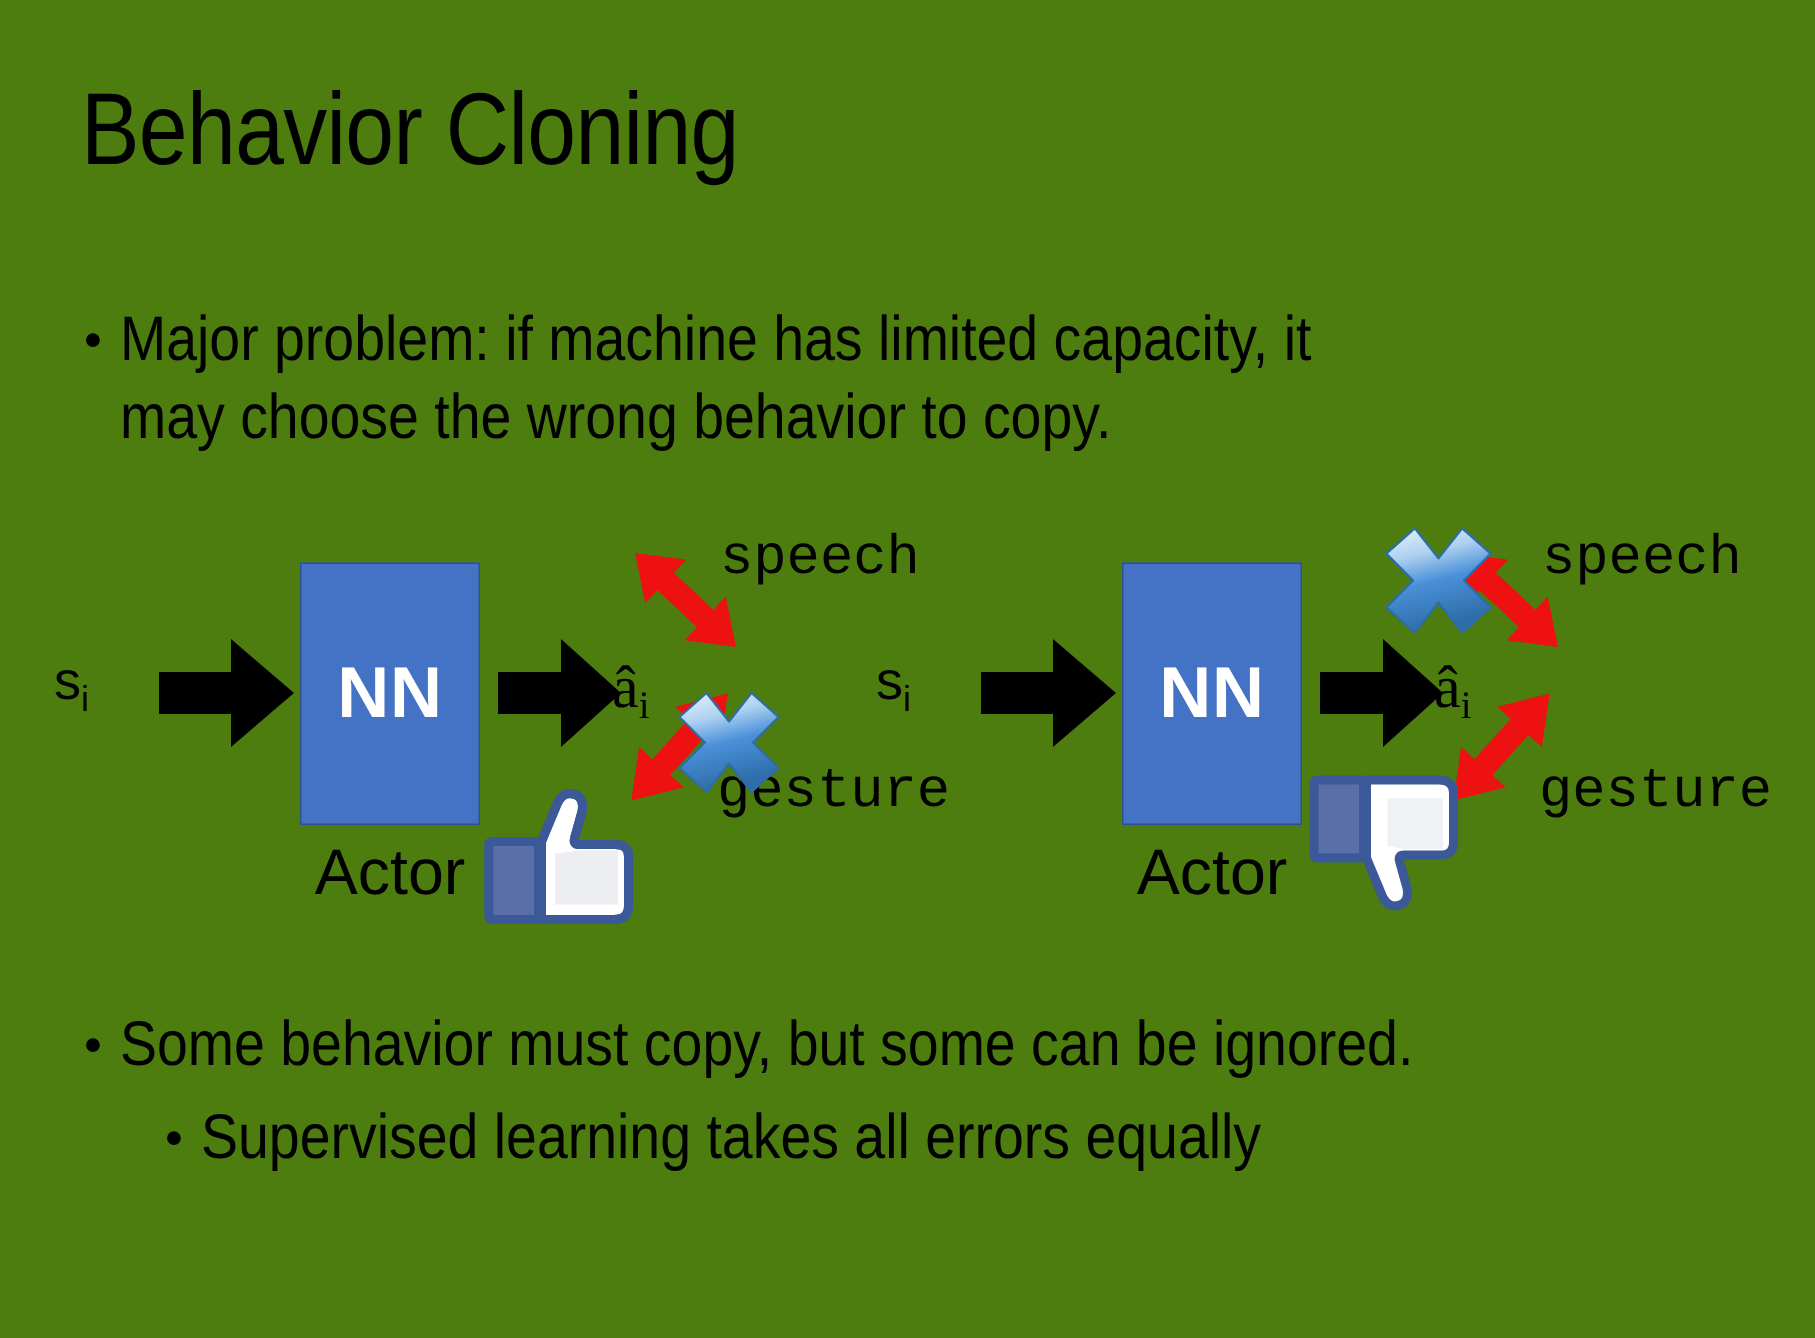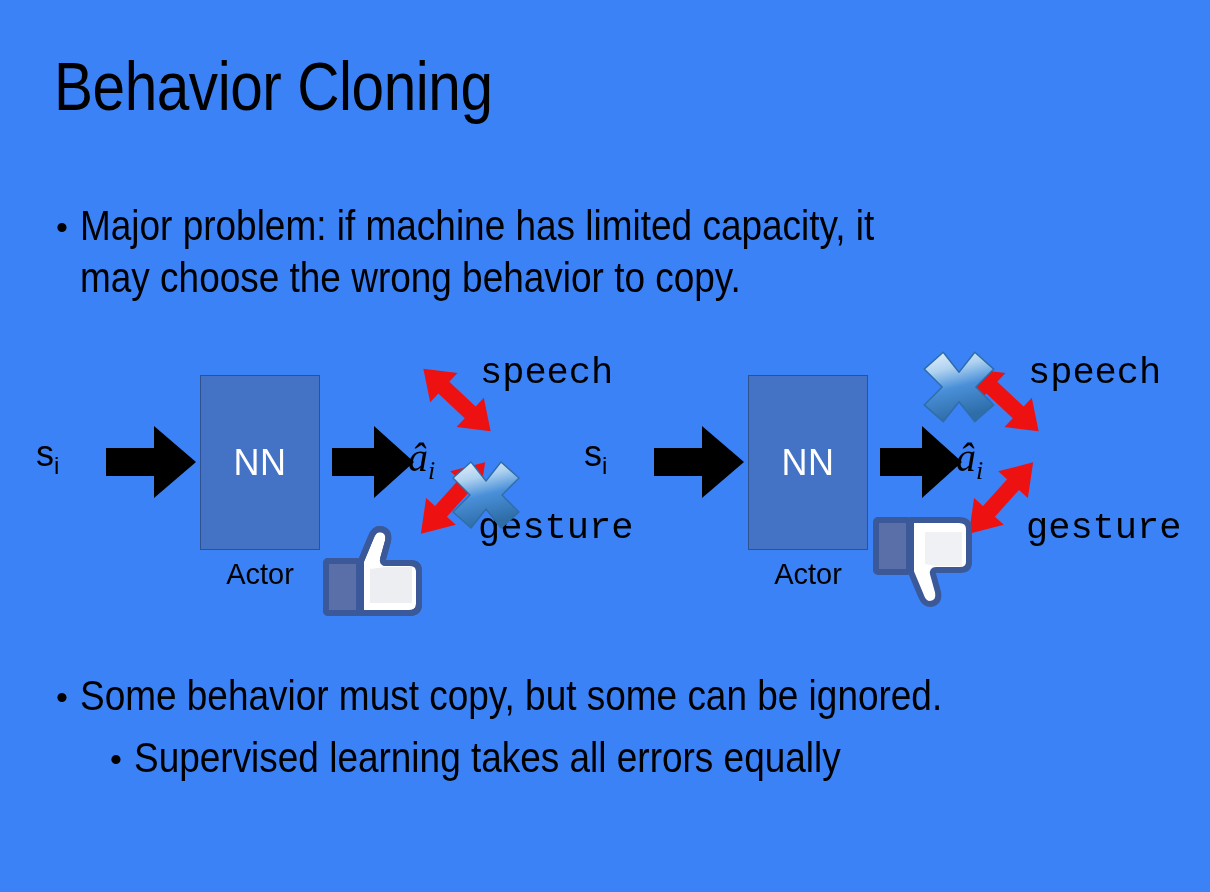--- a/index.html
+++ b/index.html
@@ -8,21 +8,21 @@
     background: #ffffff;
   }
   body {
     font-family: "Liberation Sans", sans-serif;
     color: #000000;
   }
   #slide {
     position: relative;
     width: 1210px;
     height: 892px;
-    background: #3b82f6;
+    background: #4d7c0f;
     overflow: hidden;
   }
 
   
   .slide-title {
     position: absolute;
     left: 54px;
     top: 46px;
     font-family: "Liberation Sans Narrow", "Liberation Sans", sans-serif;
     font-size: 68px;
@@ -89,38 +89,38 @@
     background: #4472C4;
     border: 1px solid #2F528F;
     box-sizing: border-box;
     display: flex;
     align-items: center;
     justify-content: center;
   }
   .nn-box .nn-label {
     color: #ffffff;
     font-family: "Liberation Sans", sans-serif;
-    font-size: 36px;
+    font-size: 48px;
     letter-spacing: 0.5px;
+    font-weight: bold;
   }
 
   .actor-label {
     position: absolute;
     font-family: "Liberation Sans", sans-serif;
-    font-size: 29px;
+    font-size: 43px;
     color: #000000;
     white-space: nowrap;
   }
 
   .block-arrow { position: absolute; }
 
   .action-label {
     position: absolute;
     font-family: "Liberation Serif", serif;
-    font-style: italic;
     font-size: 40px;
     color: #000000;
     line-height: 1;
     white-space: nowrap;
   }
   .action-label .sub {
     font-size: 26px;
     vertical-align: -0.30em;
   }
 

